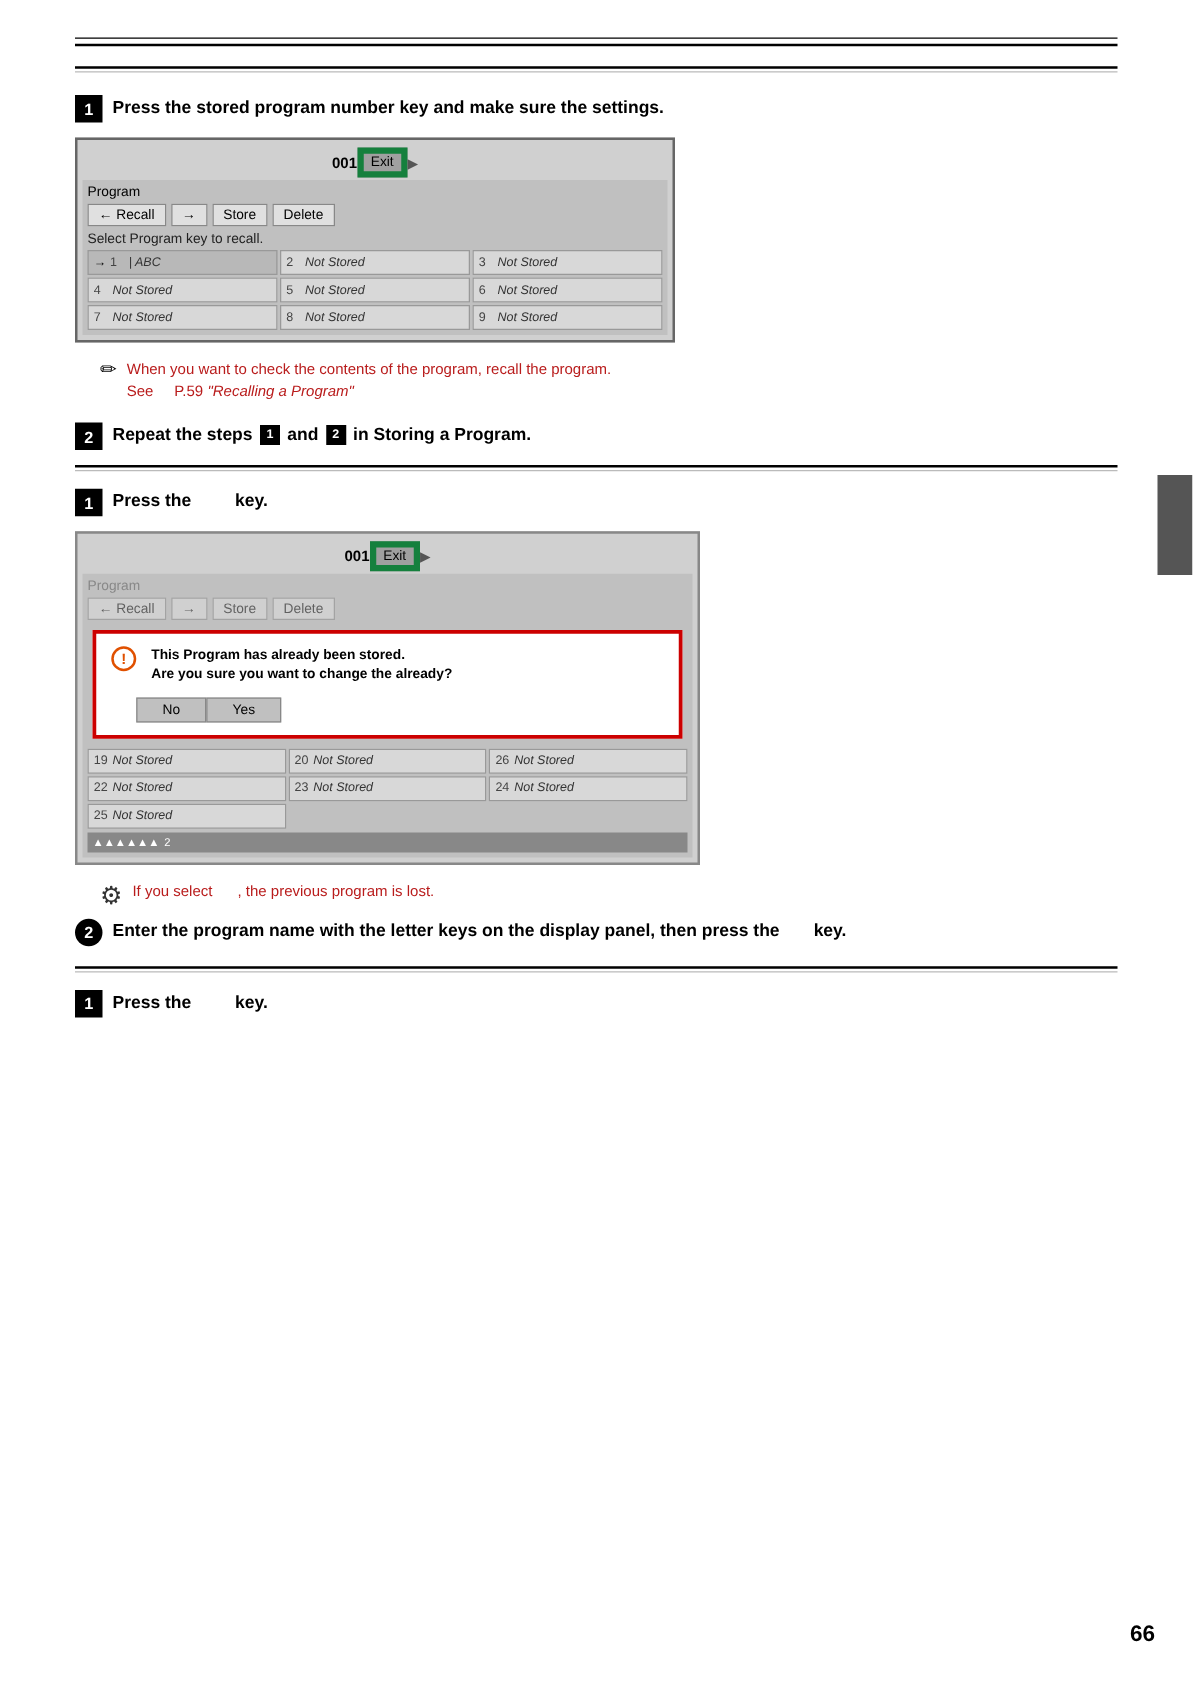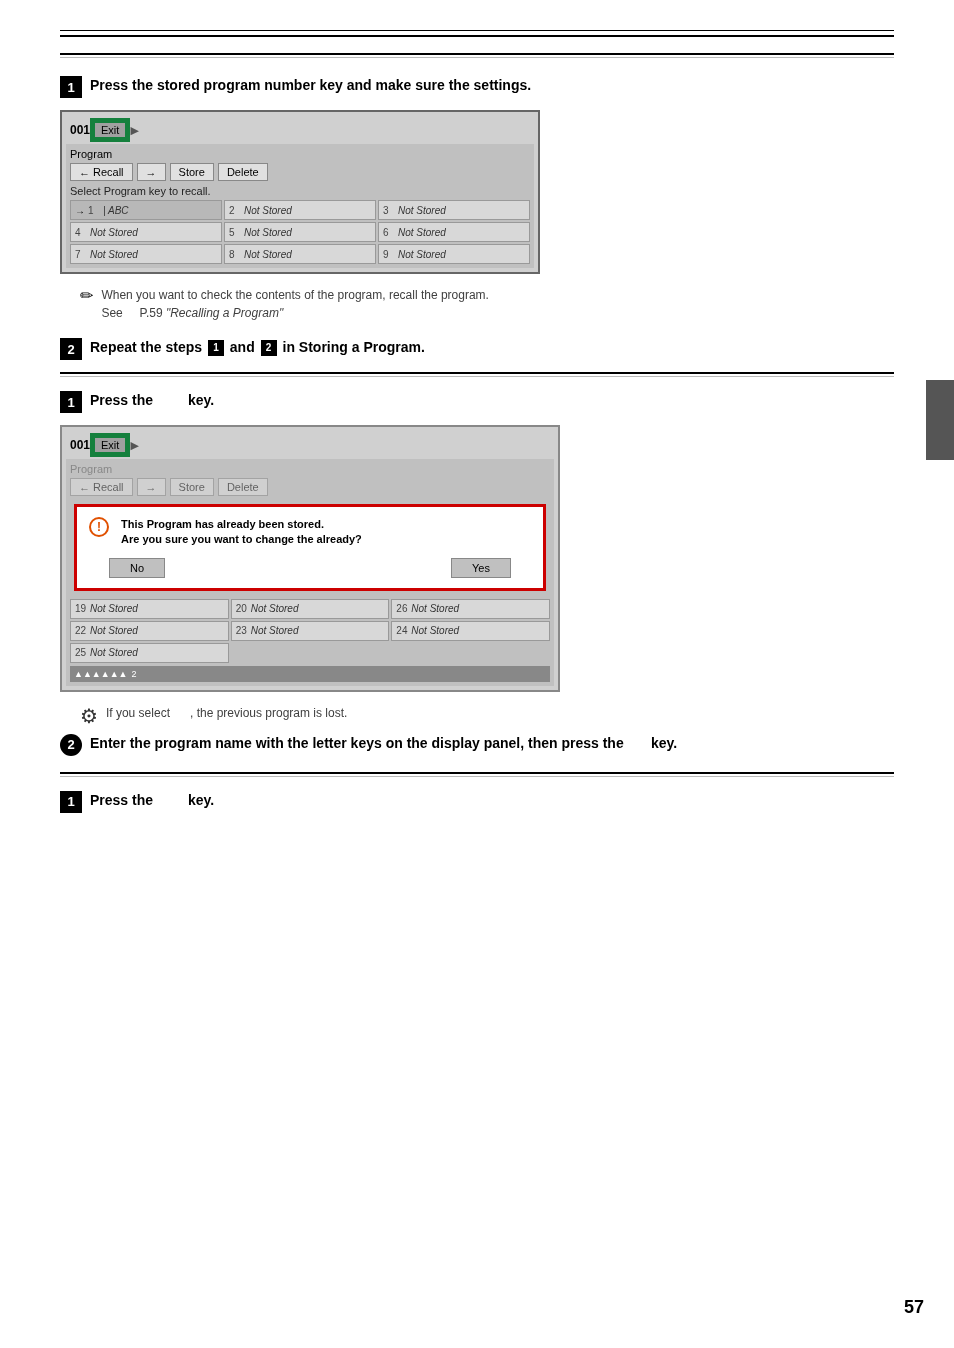--- a/index.html
+++ b/index.html
@@ -71,21 +71,21 @@
     .screen-ui {
       border: 2px solid #666;
       background: #d0d0d0;
       margin: 8px 0 12px 0;
       width: 480px;
       padding: 4px;
     }
 
     .screen-header {
       display: flex;
-      justify-content: flex-start;
+      justify-content: center;
       align-items: center;
       background: #d0d0d0;
       padding: 2px 4px;
       font-size: 12px;
     }
 
     .screen-num {
       font-weight: bold;
       font-size: 12px;
     }
@@ -167,21 +167,21 @@
     }
 
     .pencil-icon {
       font-size: 16px;
       flex-shrink: 0;
     }
 
     .note-text {
       font-size: 12px;
       line-height: 1.5;
-      color: #404040;
+      color: #b91c1c;
     }
 
     
     .warning-block {
       display: flex;
       align-items: flex-start;
       gap: 8px;
       margin: 8px 0 4px 20px;
     }
 
@@ -232,21 +232,20 @@
     }
 
     .dialog-text {
       font-size: 11px;
       line-height: 1.4;
       font-weight: bold;
     }
 
     .dialog-buttons {
       display: flex;
-      justify-content: space-between;
       margin-top: 10px;
       padding: 0 20px;
     }
 
     .dialog-btn {
       background: #c0c0c0;
       border: 1px solid #888;
       padding: 3px 20px;
       font-size: 11px;
     }
@@ -474,15 +473,15 @@
     <div class="step-block" style="margin-top: 14px;">
       <span class="step-num">1</span>
       <span class="step-text">
         Press the &nbsp;&nbsp;&nbsp;&nbsp;&nbsp;&nbsp;&nbsp; key.
       </span>
     </div>
   </div>
 
   <div class="right-tab"></div>
 
-  <div class="page-num-area">57</div>
+  <div class="page-num-area">66</div>
 
 </div>
 
 </body></html>

